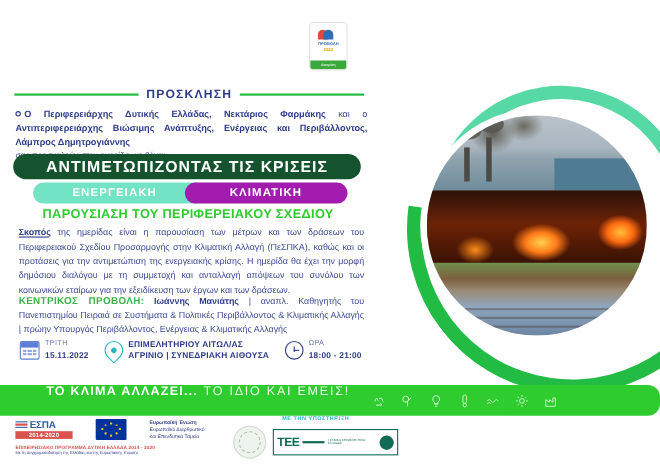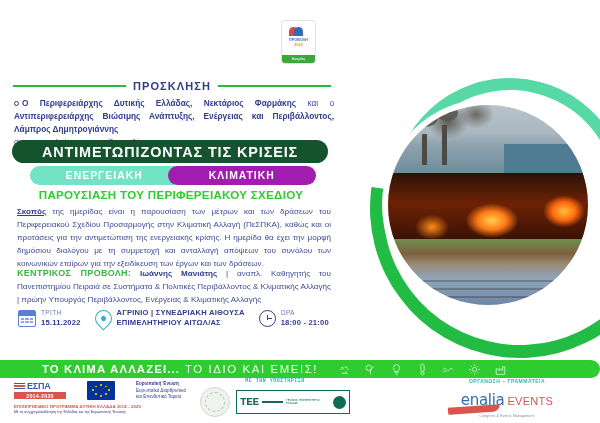--- a/index.html
+++ b/index.html
@@ -155,23 +155,23 @@
   .cal .dots i { height: 2px; background: #8fa8e0; }
   .pin { width: 17px; height: 17px; border: 1.6px solid #2bb3c0; border-radius: 50% 50% 50% 0; transform: rotate(-45deg); position: relative; }
   .pin::after { content: ""; position: absolute; left: 50%; top: 50%; width: 5px; height: 5px; margin: -2.5px 0 0 -2.5px; border-radius: 50%; background: #2bb3c0; }
   .clk { width: 17px; height: 17px; border: 1.5px solid #2f3b8c; border-radius: 50%; position: relative; }
   .clk i { position: absolute; background: #2f3b8c; }
   .clk i.h { left: 50%; top: 30%; width: 1.2px; height: 5px; }
   .clk i.m { left: 50%; top: 50%; width: 5px; height: 1.2px; }
 
   
   .slogan-bar {
-    position: absolute; left: 0; top: 360px; width: 600px; height: 18px;
+    position: absolute; left: 0; top: 350px; width: 600px; height: 28px;
     background: #2ecc2e; border-radius: 0 11px 11px 0;
-    display: flex; align-items: center; padding-left: 42px; gap: 0;
+    display: flex; padding-left: 42px; gap: 0;
   }
   .slogan-bar .s1 { color: #fff; font-size: 11.4px; font-weight: 700; letter-spacing: 1.1px; }
   .slogan-bar .s2 { color: #eaffea; font-size: 11.4px; font-weight: 400; letter-spacing: 1.6px; margin-left: 5px; }
   .slogan-icons { display: flex; align-items: center; gap: 13px; margin-left: 20px; opacity: .85; }
   .slogan-icons svg { display: block; }
 
   
   .espa { position: absolute; left: 14px; top: 381px; display: flex; align-items: flex-start; gap: 21px; }
   .espa-logo { width: 52px; }
   .espa-logo .row { display: flex; align-items: center; gap: 2px; }
@@ -181,21 +181,21 @@
   .espa-logo .word { font-size: 9px; font-weight: 700; color: #2f5fa8; letter-spacing: -.2px; }
   .espa-logo .yr { background: #d9534f; color: #fff; font-size: 5.4px; font-weight: 700; text-align: center; padding: .5px 0; margin-top: 1px; letter-spacing: .2px; }
   .eu-flag { width: 28px; height: 19px; background: #003399; position: relative; border-radius: 1px; flex: none; }
   .eu-flag i { position: absolute; width: 1.6px; height: 1.6px; background: #ffcc00; border-radius: 50%; }
   .eu-txt { font-size: 4.6px; line-height: 1.42; color: #2f3b8c; }
   .eu-txt b { font-weight: 700; }
   .espa-caption { position: absolute; left: 14px; top: 404px; width: 172px; }
   .espa-caption .c1 { font-size: 4.3px; font-weight: 700; color: #d9534f; letter-spacing: .1px; }
   .espa-caption .c2 { font-size: 3.7px; color: #2f3b8c; margin-top: 1px; }
 
-  .support { position: absolute; left: 200px; top: 378px; width: 150px; font-family: Liberation Mono, monospace; }
+  .support { position: absolute; left: 212px; top: 378px; width: 150px; }
   .support .sup-lbl { font-size: 5px; font-weight: 700; color: #2bb3c0; letter-spacing: .5px; text-align: center; margin-bottom: 3px; }
   .support .sup-row { display: flex; align-items: center; gap: 6px; }
   .seal { width: 30px; height: 30px; border-radius: 50%; border: 1px solid #cfd9cf; background: #eef3ee; position: relative; flex: none; }
   .seal::after { content: ""; position: absolute; inset: 4px; border-radius: 50%; border: 1px dashed #a9bda9; }
   .tee { flex: 1; height: 24px; border: 1.5px solid #0f6b55; background: #fff; display: flex; align-items: center; padding: 0 3px; gap: 3px; }
   .tee .t { font-size: 11px; font-weight: 700; color: #0f6b55; letter-spacing: -.4px; }
   .tee .line { flex: 1; height: 1.4px; background: #0f6b55; }
   .tee .sm { font-size: 2.8px; color: #0f6b55; line-height: 1.2; width: 44px; }
   .tee .globe { width: 13px; height: 13px; border-radius: 50%; background: #0f6b55; flex: none; }
 
@@ -283,22 +283,22 @@
           </div>
       </div>
       <div class="txt">
         <div class="t1">ΤΡΙΤΗ</div>
         <div class="t2">15.11.2022</div>
       </div>
     </div>
     <div class="detail">
       <div class="ico pin"></div>
       <div class="txt">
+        <div class="t2">ΕΠΙΜΕΛΗΤΗΡΙΟΥ ΑΙΤΩΛ/ΑΣ</div>
         <div class="t2">ΑΓΡΙΝΙΟ | ΣΥΝΕΔΡΙΑΚΗ ΑΙΘΟΥΣΑ</div>
-        <div class="t2">ΕΠΙΜΕΛΗΤΗΡΙΟΥ ΑΙΤΩΛ/ΑΣ</div>
       </div>
     </div>
     <div class="detail">
       <div class="ico clk">
           <i class="h"></i>
           <i class="m"></i>
         </div>
       <div class="txt">
         <div class="t1">ΩΡΑ</div>
         <div class="t2">18:00 - 21:00</div>
@@ -377,23 +377,14 @@
       <div class="seal"></div>
       <div class="tee">
         <span class="t">TEE</span>
         <span class="line"></span>
         <span class="sm">ΤΕΧΝΙΚΟ ΕΠΙΜΕΛΗΤΗΡΙΟ ΕΛΛΑΔΑΣ</span>
         <span class="globe"></span>
       </div>
     </div>
   </div>
 
-  <div class="org">
-    <div class="org-lbl">ΟΡΓΑΝΩΣΗ – ΓΡΑΜΜΑΤΕΙΑ</div>
-    <div class="enalia">
-      <span class="swoosh"></span>
-      <span class="e1">enalia</span>
-      <span class="e2">EVENTS</span>
-    </div>
-    <div class="tag">Congress &amp; Events Management</div>
-  </div>
 
 </div>
 
 </body></html>

